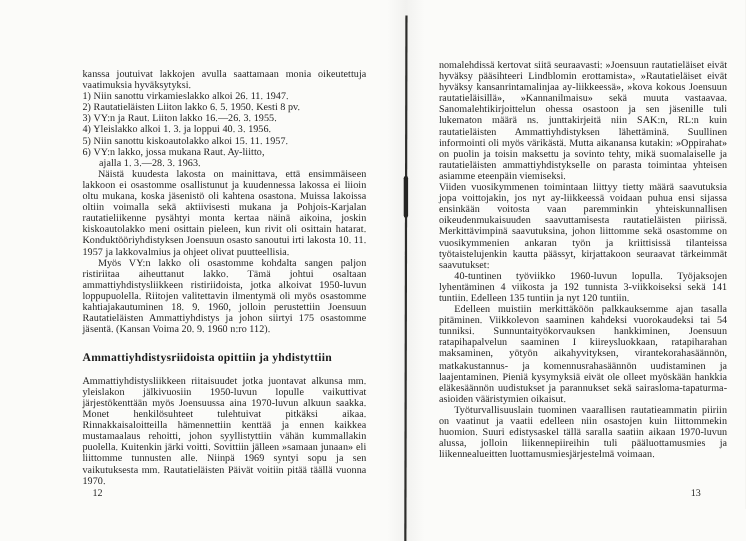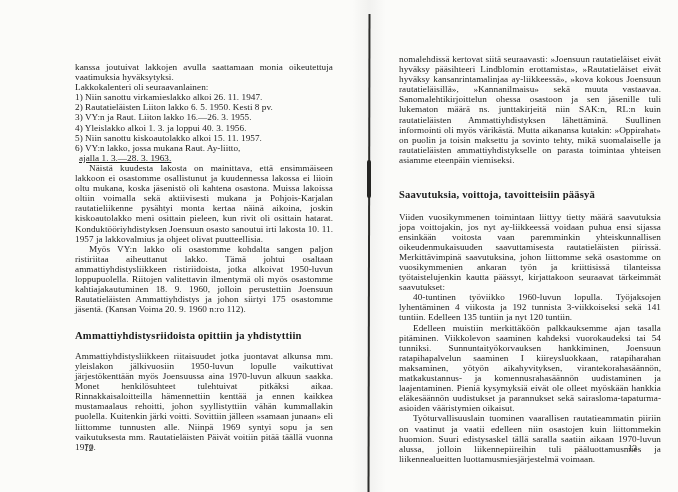--- a/index.html
+++ b/index.html
@@ -48,21 +48,21 @@
     font-size: 9.2px;
     line-height: 10.1px;
     text-align: justify;
     letter-spacing: 0.05px;
   }
   #left-col  { left: 75px;  top: 62px; width: 258px; }
   #right-col { left: 399px; top: 54px; width: 262px; }
   .para { margin: 0; }
   .para.indent { text-indent: 14px; }
   .list-line { white-space: nowrap; }
-  .list-line.cont { margin-left: 4px; text-decoration: underline; }
+  .list-line.cont { margin-left: 15px; }
   .section-heading {
     font-weight: bold;
     font-size: 10.6px;
     line-height: 11.5px;
     margin: 16px 0 9px 0;
     text-align: left;
     letter-spacing: 0.2px;
   }
   #right-col .section-heading { margin-top: 24px; margin-bottom: 11px; }
   .page-number {
@@ -76,39 +76,37 @@
 </head>
 <body>
 
 <div id="scan">
 
   <div class="gutter-line"></div>
   <div class="gutter-blob"></div>
 
   <div id="left-col" class="page-col">
     <p class="para">kanssa joutuivat lakkojen avulla saattamaan monia oikeutettuja vaatimuksia hyväksytyksi.</p>
-    <div>Lakkokalenteri oli seuraavanlainen:</div>
     <div>
       <div class="list-line">1) Niin sanottu virkamieslakko alkoi 26. 11. 1947.</div>
       <div class="list-line">2) Rautatieläisten Liiton lakko 6. 5. 1950. Kesti 8 pv.</div>
       <div class="list-line">3) VY:n ja Raut. Liiton lakko 16.—26. 3. 1955.</div>
       <div class="list-line">4) Yleislakko alkoi 1. 3. ja loppui 40. 3. 1956.</div>
       <div class="list-line">5) Niin sanottu kiskoautolakko alkoi 15. 11. 1957.</div>
       <div class="list-line">6) VY:n lakko, jossa mukana Raut. Ay-liitto,</div>
       <div class="list-line cont">ajalla 1. 3.—28. 3. 1963.</div>
     </div>
     <p class="para indent">Näistä kuudesta lakosta on mainittava, että ensimmäiseen lakkoon ei osastomme osallistunut ja kuudennessa lakossa ei liioin oltu mukana, koska jäsenistö oli kahtena osastona. Muissa lakoissa oltiin voimalla sekä aktiivisesti mukana ja Pohjois-Karjalan rautatieliikenne pysähtyi monta kertaa näinä aikoina, joskin kiskoautolakko meni osittain pieleen, kun rivit oli osittain hatarat. Konduktööriyhdistyksen Joensuun osasto sanoutui irti lakosta 10. 11. 1957 ja lakkovalmius ja ohjeet olivat puutteellisia.</p>
     <p class="para indent">Myös VY:n lakko oli osastomme kohdalta sangen paljon ristiriitaa aiheuttanut lakko. Tämä johtui osaltaan ammattiyhdistysliikkeen ristiriidoista, jotka alkoivat 1950-luvun loppupuolella. Riitojen valitettavin ilmentymä oli myös osastomme kahtiajakautuminen 18. 9. 1960, jolloin perustettiin Joensuun Rautatieläisten Ammattiyhdistys ja johon siirtyi 175 osastomme jäsentä. (Kansan Voima 20. 9. 1960 n:ro 112).</p>
     <h2 class="section-heading">Ammattiyhdistysriidoista opittiin ja yhdistyttiin</h2>
     <p class="para">Ammattiyhdistysliikkeen riitaisuudet jotka juontavat alkunsa mm. yleislakon jälkivuosiin 1950-luvun lopulle vaikuttivat järjestökenttään myös Joensuussa aina 1970-luvun alkuun saakka. Monet henkilösuhteet tulehtuivat pitkäksi aikaa. Rinnakkaisaloitteilla hämennettiin kenttää ja ennen kaikkea mustamaalaus rehoitti, johon syyllistyttiin vähän kummallakin puolella. Kuitenkin järki voitti. Sovittiin jälleen »samaan junaan» eli liittomme tunnusten alle. Niinpä 1969 syntyi sopu ja sen vaikutuksesta mm. Rautatieläisten Päivät voitiin pitää täällä vuonna 1970.</p>
   </div>
 
   <div id="right-col" class="page-col">
     <p class="para">nomalehdissä kertovat siitä seuraavasti: »Joensuun rautatieläiset eivät hyväksy pääsihteeri Lindblomin erottamista», »Rautatieläiset eivät hyväksy kansanrintamalinjaa ay-liikkeessä», »kova kokous Joensuun rautatieläisillä», »Kannanilmaisu» sekä muuta vastaavaa. Sanomalehtikirjoittelun ohessa osastoon ja sen jäsenille tuli lukematon määrä ns. junttakirjeitä niin SAK:n, RL:n kuin rautatieläisten Ammattiyhdistyksen lähettäminä. Suullinen informointi oli myös värikästä. Mutta aikanansa kutakin: »Oppirahat» on puolin ja toisin maksettu ja sovinto tehty, mikä suomalaiselle ja rautatieläisten ammattiyhdistykselle on parasta toimintaa yhteisen asiamme eteenpäin viemiseksi.</p>
-    <h2 class="section-heading">Saavutuksia, voittoja, tavoitteisiin pääsyä</h2>
     <p class="para">Viiden vuosikymmenen toimintaan liittyy tietty määrä saavutuksia jopa voittojakin, jos nyt ay-liikkeessä voidaan puhua ensi sijassa ensinkään voitosta vaan paremminkin yhteiskunnallisen oikeudenmukaisuuden saavuttamisesta rautatieläisten piirissä. Merkittävimpinä saavutuksina, johon liittomme sekä osastomme on vuosikymmenien ankaran työn ja kriittisissä tilanteissa työtaistelujenkin kautta päässyt, kirjattakoon seuraavat tärkeimmät saavutukset:</p>
     <p class="para indent">40-tuntinen työviikko 1960-luvun lopulla. Työjaksojen lyhentäminen 4 viikosta ja 192 tunnista 3-viikkoiseksi sekä 141 tuntiin. Edelleen 135 tuntiin ja nyt 120 tuntiin.</p>
     <p class="para indent">Edelleen muistiin merkittäköön palkkauksemme ajan tasalla pitäminen. Viikkolevon saaminen kahdeksi vuorokaudeksi tai 54 tunniksi. Sunnuntaityökorvauksen hankkiminen, Joensuun ratapihapalvelun saaminen I kiireysluokkaan, ratapiharahan maksaminen, yötyön aikahyvityksen, virantekorahasäännön, matkakustannus- ja komennusrahasäännön uudistaminen ja laajentaminen. Pieniä kysymyksiä eivät ole olleet myöskään hankkia eläkesäännön uudistukset ja parannukset sekä sairasloma-tapaturma-asioiden vääristymien oikaisut.</p>
     <p class="para indent">Työturvallisuuslain tuominen vaarallisen rautatieammatin piiriin on vaatinut ja vaatii edelleen niin osastojen kuin liittommekin huomion. Suuri edistysaskel tällä saralla saatiin aikaan 1970-luvun alussa, jolloin liikennepiireihin tuli pääluottamusmies ja liikennealueitten luottamusmiesjärjestelmä voimaan.</p>
   </div>
 
   <div id="page-number-left" class="page-number">12</div>
   <div id="page-number-right" class="page-number">13</div>
 
 </div>

